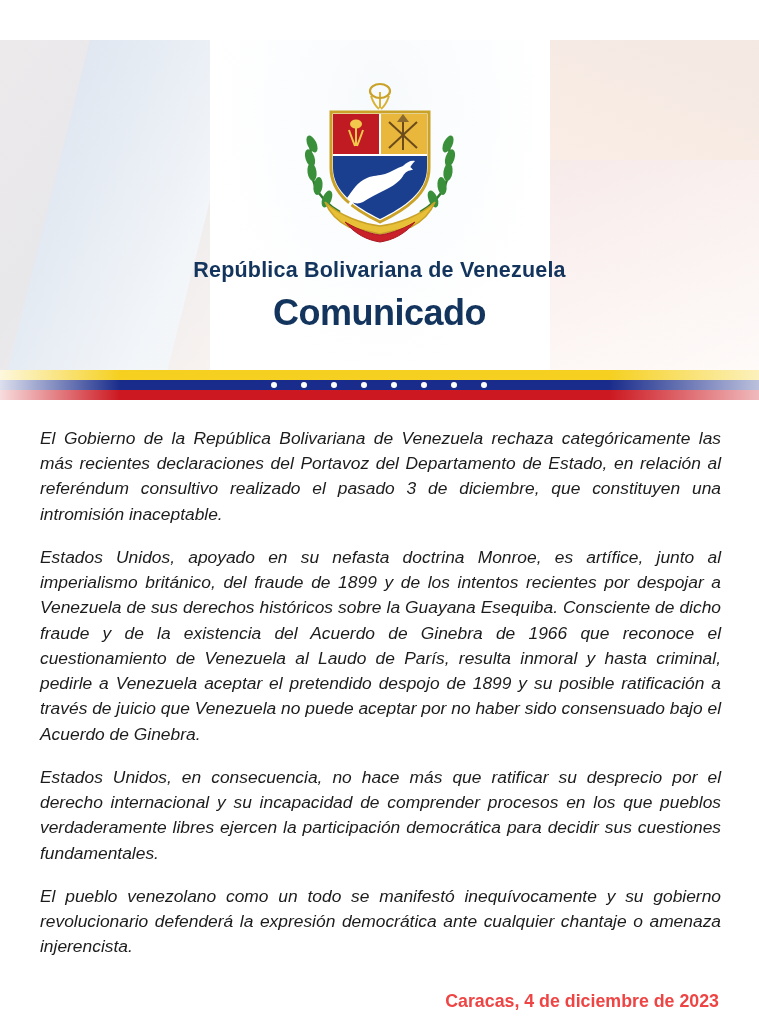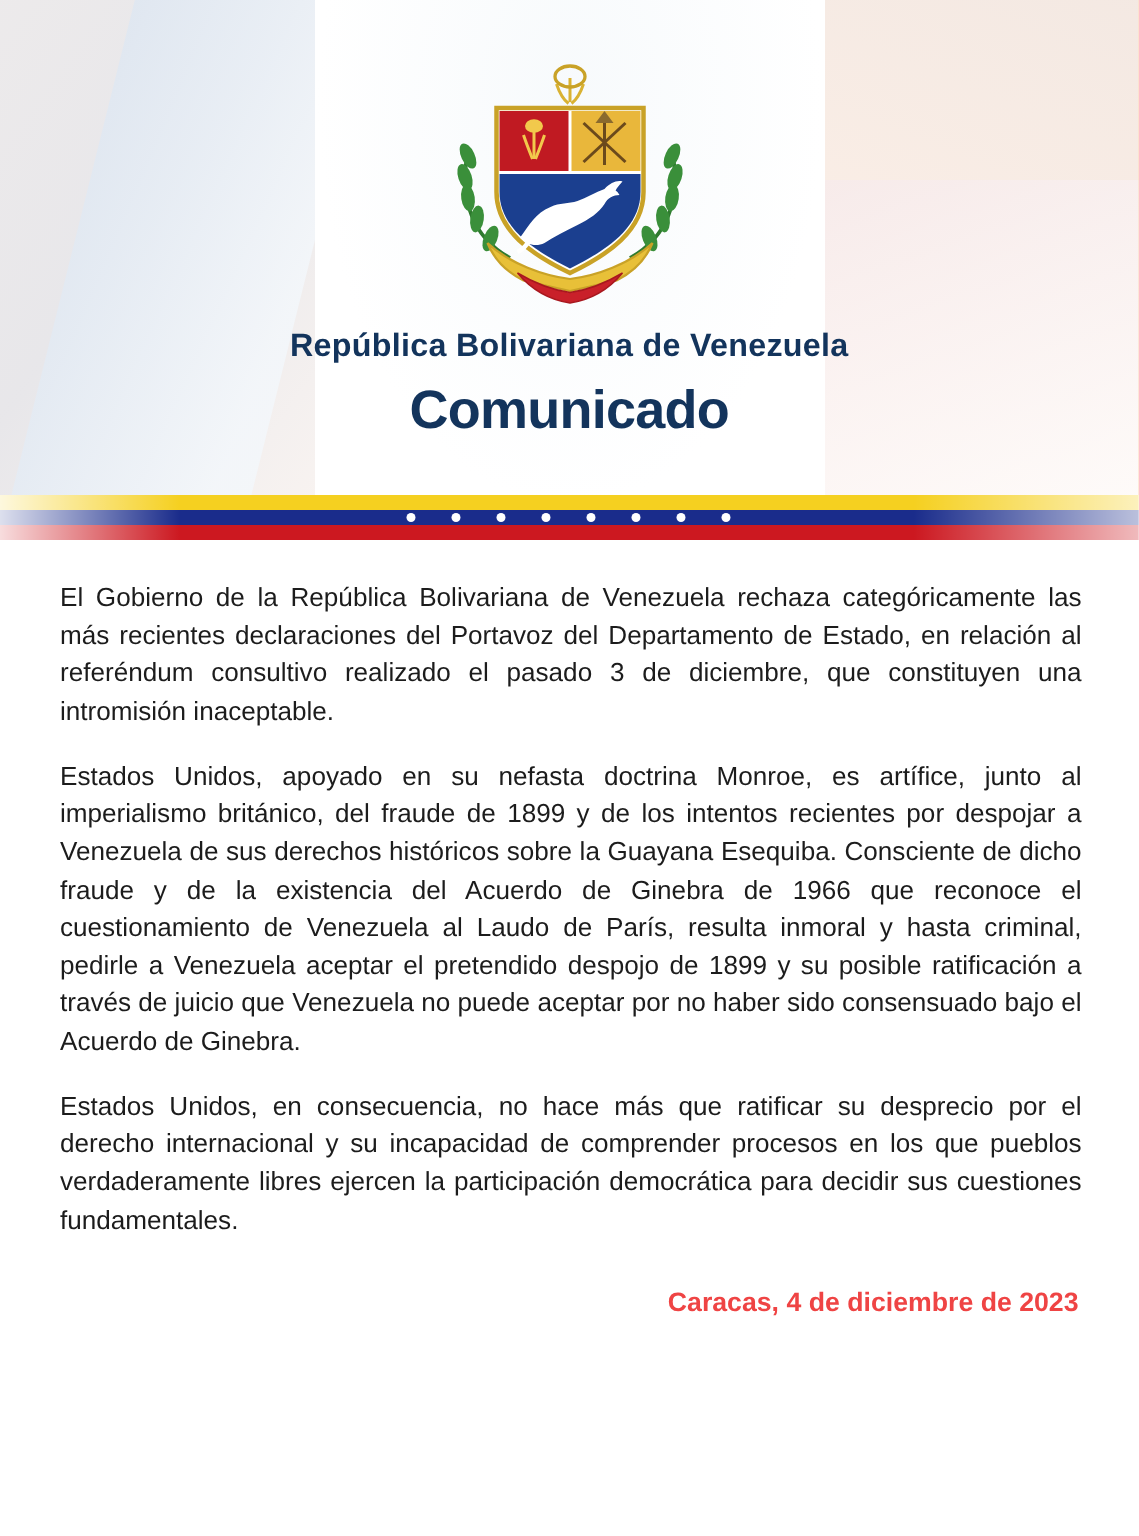--- a/index.html
+++ b/index.html
@@ -16,20 +16,21 @@
     position: relative;
   }
 
   
   .header {
     position: relative;
     width: 759px;
     height: 330px;
     background: #f97316;
     overflow: hidden;
+    margin-top: 40px;
   }
   
   .header .wash {
     position: absolute;
     pointer-events: none;
   }
   .wash-1 {
     left: -120px; top: -40px;
     width: 420px; height: 480px;
     background: linear-gradient(115deg, #eef2f7 0%, #e7edf5 45%, #ffffff 100%);
@@ -129,20 +130,21 @@
   
   .body-wrap {
     padding: 26px 38px 0 40px;
   }
   .para {
     font-size: 17.4px;
     line-height: 1.45;
     color: #1c1c1c;
     text-align: justify;
     margin: 0 0 18px 0;
+    font-style: italic;
   }
   .signoff {
     margin-top: 32px;
     text-align: right;
     font-size: 17.8px;
     font-weight: bold;
     color: #ef4444;
     padding-right: 2px;
   }
 </style>
@@ -234,14 +236,15 @@
     </g>
   </svg>
   <div class="stripe-fade-l"></div>
   <div class="stripe-fade-r"></div>
 </div>
 
 <div class="body-wrap">
   <p class="para">El Gobierno de la República Bolivariana de Venezuela rechaza categóricamente las más recientes declaraciones del Portavoz del Departamento de Estado, en relación al referéndum consultivo realizado el pasado 3 de diciembre, que constituyen una intromisión inaceptable.</p>
   <p class="para">Estados Unidos, apoyado en su nefasta doctrina Monroe, es artífice, junto al imperialismo británico, del fraude de 1899 y de los intentos recientes por despojar a Venezuela de sus derechos históricos sobre la Guayana Esequiba. Consciente de dicho fraude y de la existencia del Acuerdo de Ginebra de 1966 que reconoce el cuestionamiento de Venezuela al Laudo de París, resulta inmoral y hasta criminal, pedirle a Venezuela aceptar el pretendido despojo de 1899 y su posible ratificación a través de juicio que Venezuela no puede aceptar por no haber sido consensuado bajo el Acuerdo de Ginebra.</p>
   <p class="para">Estados Unidos, en consecuencia, no hace más que ratificar su desprecio por el derecho internacional y su incapacidad de comprender procesos en los que pueblos verdaderamente libres ejercen la participación democrática para decidir sus cuestiones fundamentales.</p>
+  <p class="para">El pueblo venezolano como un todo se manifestó inequívocamente y su gobierno revolucionario defenderá la expresión democrática ante cualquier chantaje o amenaza injerencista.</p>
   <div class="signoff">Caracas, 4 de diciembre de 2023</div>
 </div>
 
 </body></html>

